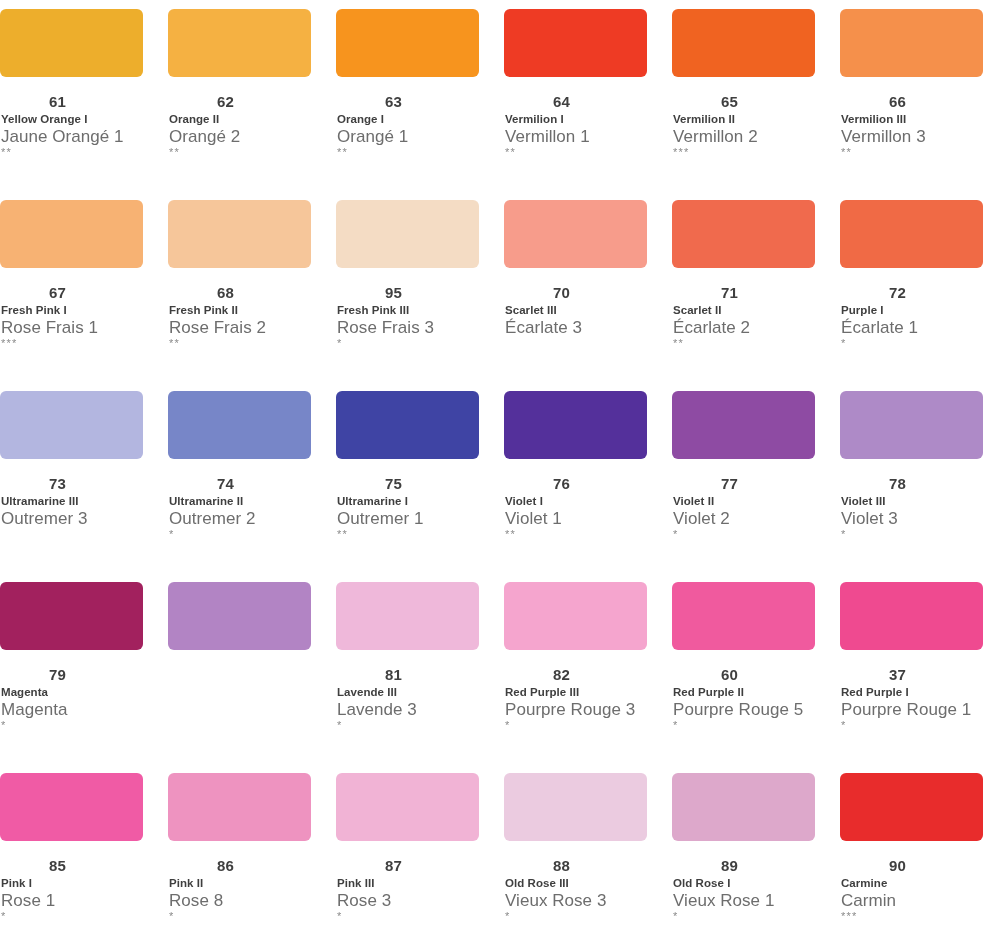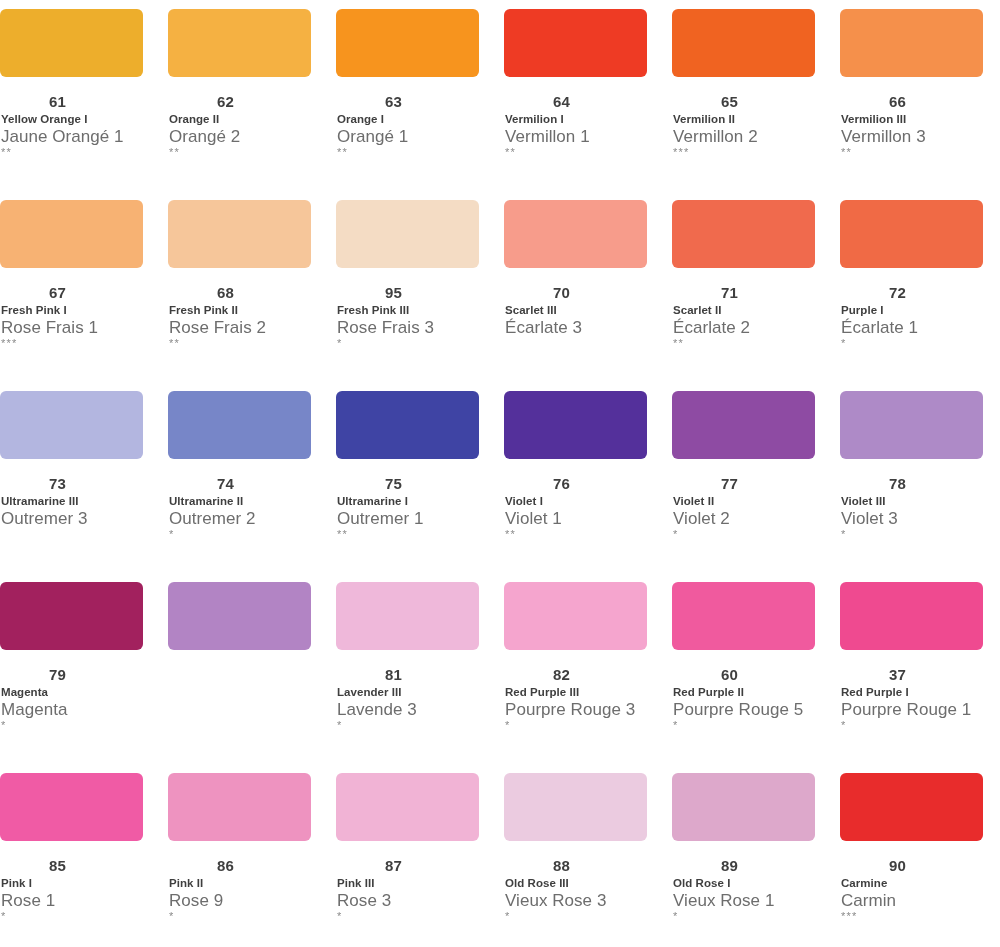--- a/index.html
+++ b/index.html
@@ -262,21 +262,21 @@
           <div class="swatch-rating">*</div>
         </div>
       </div>
       <div class="swatch-cell">
         <div class="swatch-chip" style="background: rgb(178, 132, 196);"></div>
       </div>
       <div class="swatch-cell">
         <div class="swatch-chip" style="background: rgb(239, 184, 218);"></div>
         <div class="swatch-meta">
           <div class="swatch-code">81</div>
-          <div class="swatch-name-en">Lavender III</div>
+          <div class="swatch-name-en">Lavende III</div>
           <div class="swatch-name-fr">Lavende 3</div>
           <div class="swatch-rating">*</div>
         </div>
       </div>
       <div class="swatch-cell">
         <div class="swatch-chip" style="background: rgb(245, 165, 206);"></div>
         <div class="swatch-meta">
           <div class="swatch-code">82</div>
           <div class="swatch-name-en">Red Purple III</div>
           <div class="swatch-name-fr">Pourpre Rouge 3</div>
@@ -310,21 +310,21 @@
           <div class="swatch-name-en">Pink I</div>
           <div class="swatch-name-fr">Rose 1</div>
           <div class="swatch-rating">*</div>
         </div>
       </div>
       <div class="swatch-cell">
         <div class="swatch-chip" style="background: rgb(238, 147, 192);"></div>
         <div class="swatch-meta">
           <div class="swatch-code">86</div>
           <div class="swatch-name-en">Pink II</div>
-          <div class="swatch-name-fr">Rose 9</div>
+          <div class="swatch-name-fr">Rose 8</div>
           <div class="swatch-rating">*</div>
         </div>
       </div>
       <div class="swatch-cell">
         <div class="swatch-chip" style="background: rgb(241, 179, 213);"></div>
         <div class="swatch-meta">
           <div class="swatch-code">87</div>
           <div class="swatch-name-en">Pink III</div>
           <div class="swatch-name-fr">Rose 3</div>
           <div class="swatch-rating">*</div>

